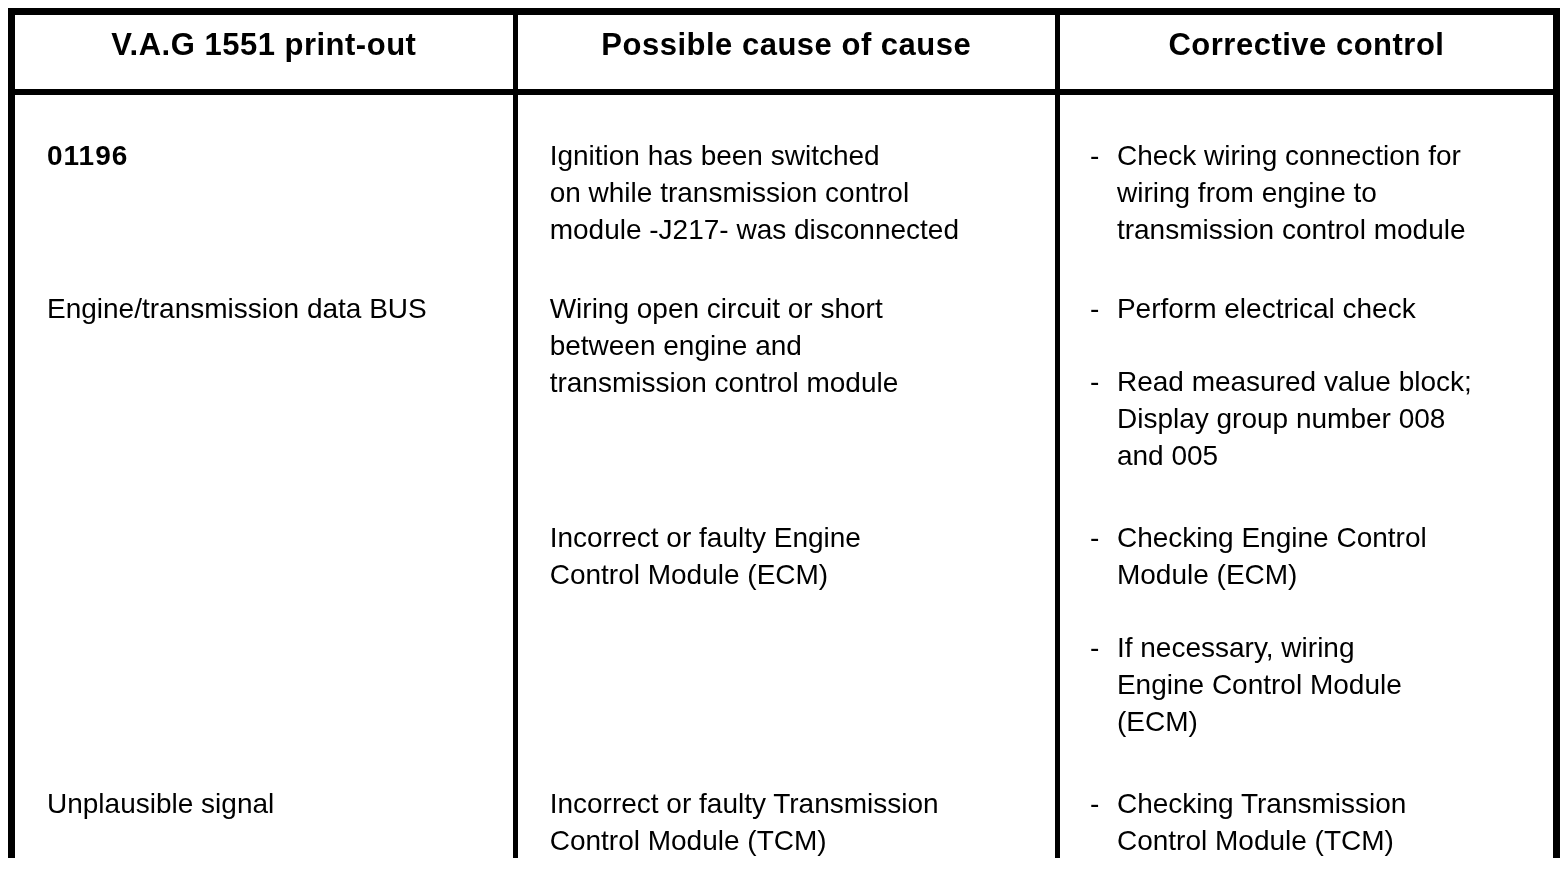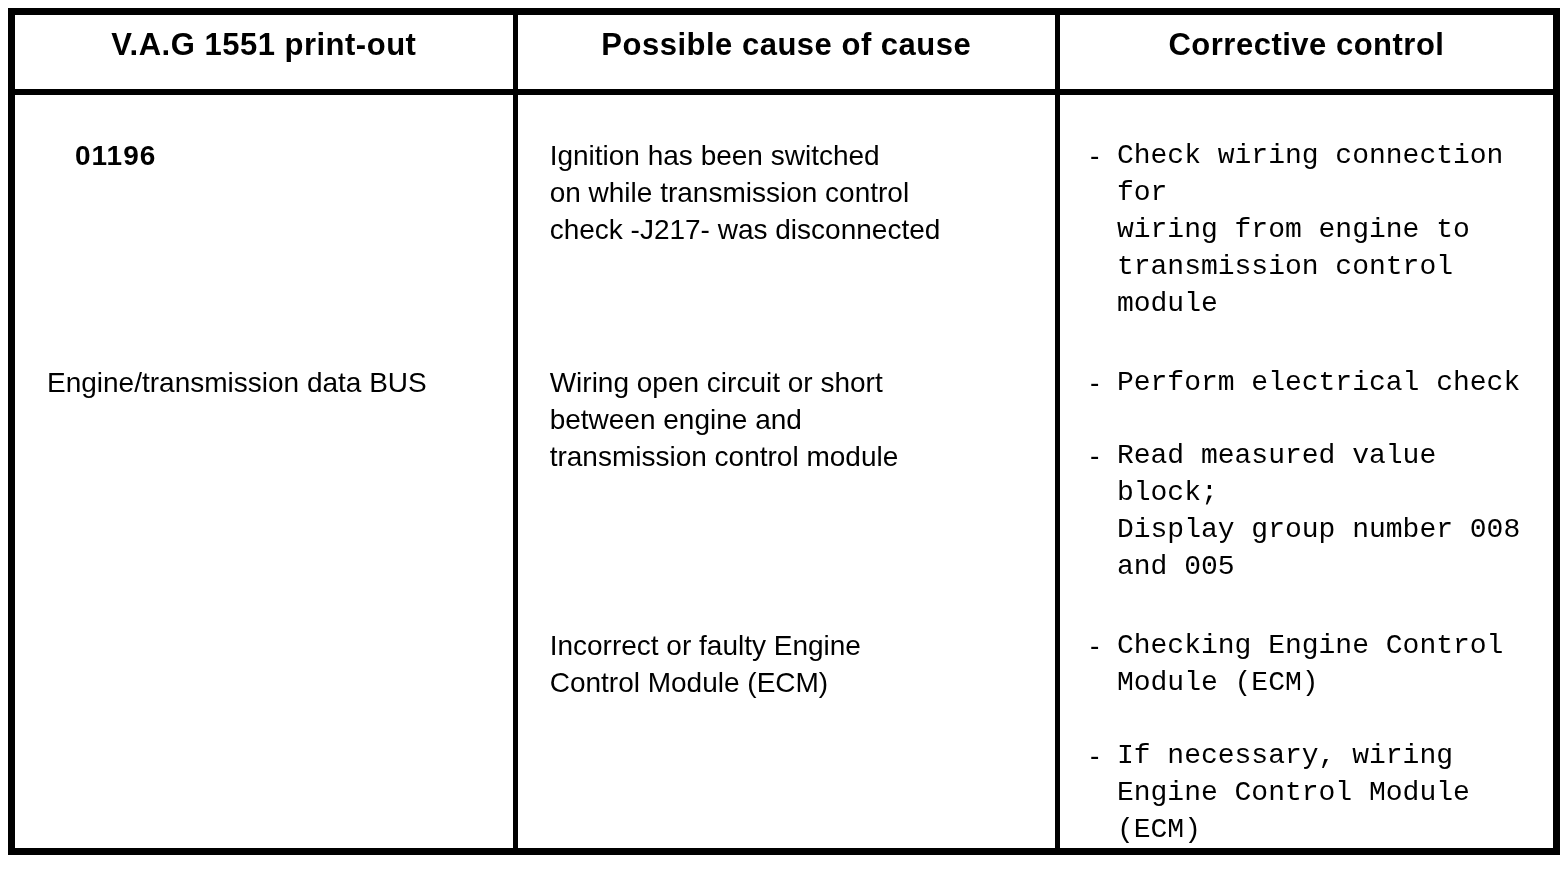--- a/index.html
+++ b/index.html
@@ -48,32 +48,32 @@
   }
   tr.r1 { height: 153px; }
   tr.r2 { height: 229px; }
   tr.r3 { height: 266px; }
   tr.r4 { height: 143px; }
   
   tbody td { border-top: none; border-bottom: none; }
   .printout, .cause, .action-text {
     white-space: pre-line;
   }
-  .printout.bold { font-weight: bold; letter-spacing: 1px; margin-left: 28px; }
+  .printout.bold { font-weight: bold; letter-spacing: 1px; }
   td.c-action { padding-left: 30px; padding-right: 10px; }
   .action-item {
     display: flex;
     align-items: flex-start;
   }
   .action-item.gap { margin-top: 36px; }
   .dash {
     flex: 0 0 27px;
     text-align: left;
   }
-  .action-text { flex: 1 1 auto; font-family: Liberation Mono, monospace; }
+  .action-text { flex: 1 1 auto; }
 </style>
 </head>
 <body>
 
 <div class="page">
   <table class="fault-table">
     <colgroup>
       <col class="c1">
         <col class="c2">
         <col class="c3">
@@ -87,21 +87,21 @@
     </thead>
     <tbody>
 
       <tr class="r1">
         <td class="cell c-printout">
           <div class="printout bold">01196</div>
         </td>
         <td class="cell c-cause">
           <div class="cause">Ignition has been switched
 on while transmission control
-check -J217- was disconnected</div>
+module -J217- was disconnected</div>
         </td>
         <td class="cell c-action">
           <div class="action-item">
             <span class="dash">-</span>
             <span class="action-text">Check wiring connection for
 wiring from engine to
 transmission control module</span>
           </div>
         </td>
       </tr>
@@ -145,16 +145,32 @@
           </div>
           <div class="action-item gap">
             <span class="dash">-</span>
             <span class="action-text">If necessary, wiring
 Engine Control Module
 (ECM)</span>
           </div>
         </td>
       </tr>
 
+      <tr class="r4">
+        <td class="cell c-printout">
+          <div class="printout">Unplausible signal</div>
+        </td>
+        <td class="cell c-cause">
+          <div class="cause">Incorrect or faulty Transmission
+Control Module (TCM)</div>
+        </td>
+        <td class="cell c-action">
+          <div class="action-item">
+            <span class="dash">-</span>
+            <span class="action-text">Checking Transmission
+Control Module (TCM)</span>
+          </div>
+        </td>
+      </tr>
 
     </tbody>
   </table>
 </div>
 
 </body></html>

